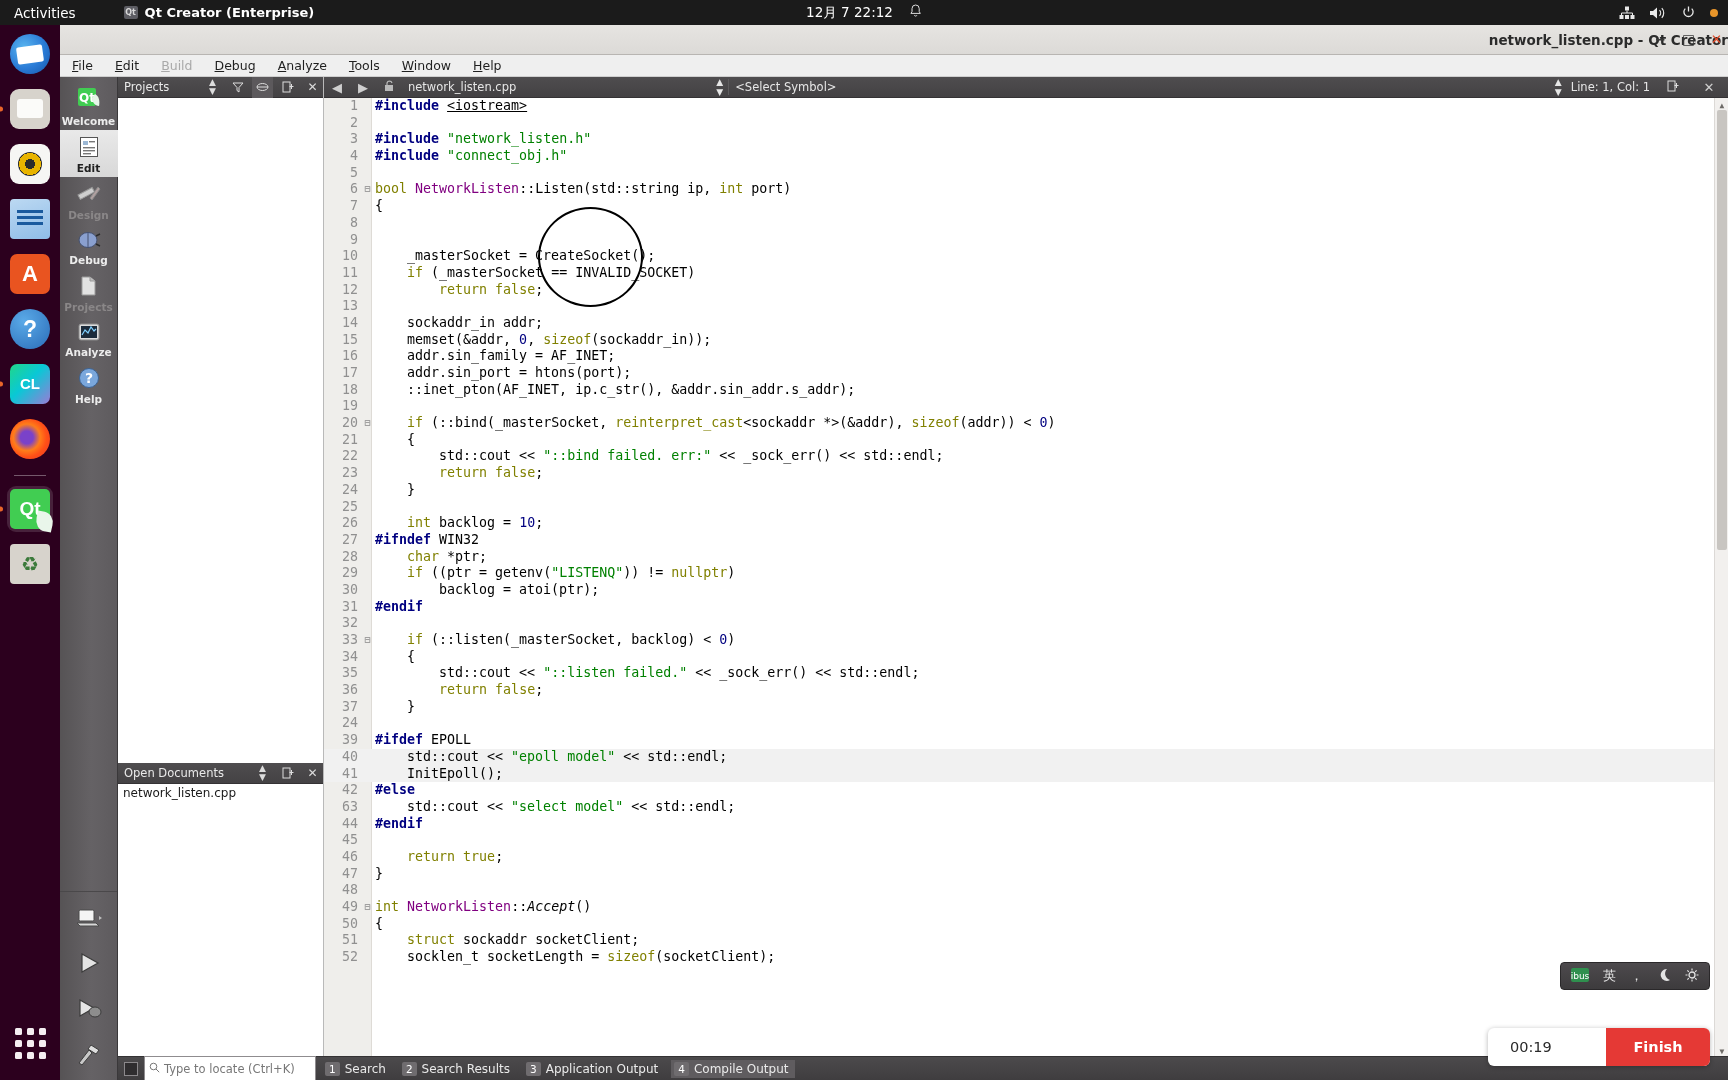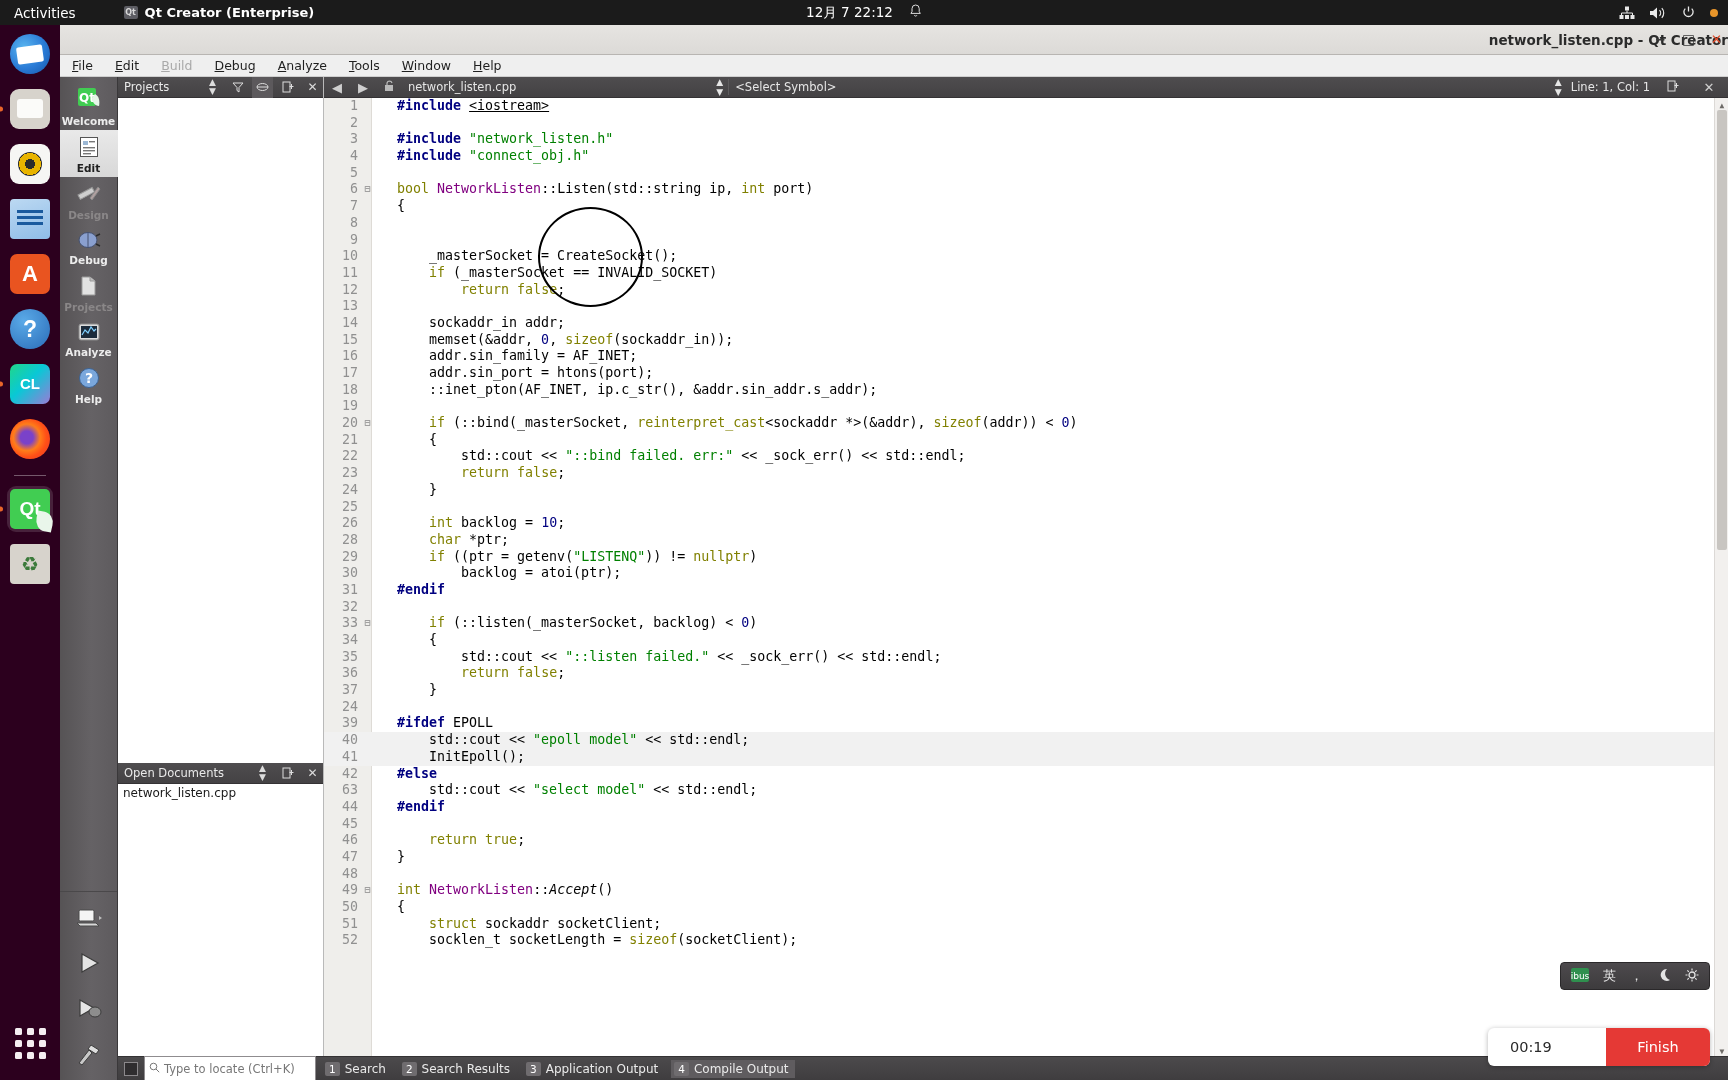--- a/index.html
+++ b/index.html
@@ -163,21 +163,21 @@
     position:absolute; left:0; top:0; width: 48px; height:100%;
     background:#efeeeb; border-right:1px solid #dedbd6;
   }
   .code-line { position:relative; height: 16.7px; white-space: pre; display:flex; }
   .code-line.hl { background:#f1f1f1; }
   .lno {
     width: 38px; text-align:right; color:#909090; padding-right:4px;
     flex: 0 0 38px; font-size: 13.3px;
   }
   .fold { width: 11px; flex:0 0 11px; text-align:center; color:#8a8a8a; font-size: 10px; }
-  .ltext { padding-left: 24px; color:#000; }
+  .ltext { padding-left: 2px; color:#000; }
   .kw   { color:#808000; }
   .pre  { color:#000080; font-weight:bold; }
   .str  { color:#008000; }
   .cls  { color:#800080; }
   .num  { color:#000080; }
   .fn   { color:#000; font-style: italic; }
   .incw { color:#000; text-decoration: underline; }
   #annot-circle {
     position:absolute; left: 214px; top: 109px; width: 105px; height: 100px;
     border: 2.5px solid #000; border-radius: 50%; pointer-events:none;
@@ -215,20 +215,21 @@
   #recorder {
     position:absolute; right: 18px; bottom: 14px; width: 222px; height: 38px;
     background:#ffffff; border-radius: 6px; box-shadow: 0 1px 5px rgba(0,0,0,.3);
     display:flex; align-items:center; justify-content:space-between; padding-left: 22px;
     font-size: 14.5px; color:#2a2a2a;
   }
   #recorder .finish {
     background:#e53935; color:#fff; height: 38px; width: 104px;
     border-radius: 0 6px 6px 0; display:flex; align-items:center; justify-content:center;
     font-size: 14.5px;
+    font-weight: bold;
   }
 </style>
 </head>
 <body>
 
 <div id="top-bar">
   <div class="activities">Activities</div>
   <div class="appname">
     <span class="qticon-sm">Qt</span>
     <span>Qt Creator (Enterprise)</span>
@@ -532,20 +533,21 @@
                 <div class="code-line"><span class="lno">17</span><span class="fold"></span><span class="ltext">    addr.sin_port = htons(port);</span></div>
                 <div class="code-line"><span class="lno">18</span><span class="fold"></span><span class="ltext">    ::inet_pton(AF_INET, ip.c_str(), &amp;addr.sin_addr.s_addr);</span></div>
                 <div class="code-line"><span class="lno">19</span><span class="fold"></span><span class="ltext"></span></div>
                 <div class="code-line"><span class="lno">20</span><span class="fold">⊟</span><span class="ltext">    <span class="kw">if</span> (::bind(_masterSocket, <span class="kw">reinterpret_cast</span>&lt;sockaddr *&gt;(&amp;addr), <span class="kw">sizeof</span>(addr)) &lt; <span class="num">0</span>)</span></div>
                 <div class="code-line"><span class="lno">21</span><span class="fold"></span><span class="ltext">    {</span></div>
                 <div class="code-line"><span class="lno">22</span><span class="fold"></span><span class="ltext">        std::cout &lt;&lt; <span class="str">"::bind failed. err:"</span> &lt;&lt; _sock_err() &lt;&lt; std::endl;</span></div>
                 <div class="code-line"><span class="lno">23</span><span class="fold"></span><span class="ltext">        <span class="kw">return</span> <span class="kw">false</span>;</span></div>
                 <div class="code-line"><span class="lno">24</span><span class="fold"></span><span class="ltext">    }</span></div>
                 <div class="code-line"><span class="lno">25</span><span class="fold"></span><span class="ltext"></span></div>
                 <div class="code-line"><span class="lno">26</span><span class="fold"></span><span class="ltext">    <span class="kw">int</span> backlog = <span class="num">10</span>;</span></div>
+                <div class="code-line"><span class="lno">27</span><span class="fold"></span><span class="ltext"><span class="pre">#ifndef</span> WIN32</span></div>
                 <div class="code-line"><span class="lno">28</span><span class="fold"></span><span class="ltext">    <span class="kw">char</span> *ptr;</span></div>
                 <div class="code-line"><span class="lno">29</span><span class="fold"></span><span class="ltext">    <span class="kw">if</span> ((ptr = getenv(<span class="str">"LISTENQ"</span>)) != <span class="kw">nullptr</span>)</span></div>
                 <div class="code-line"><span class="lno">30</span><span class="fold"></span><span class="ltext">        backlog = atoi(ptr);</span></div>
                 <div class="code-line"><span class="lno">31</span><span class="fold"></span><span class="ltext"><span class="pre">#endif</span></span></div>
                 <div class="code-line"><span class="lno">32</span><span class="fold"></span><span class="ltext"></span></div>
                 <div class="code-line"><span class="lno">33</span><span class="fold">⊟</span><span class="ltext">    <span class="kw">if</span> (::listen(_masterSocket, backlog) &lt; <span class="num">0</span>)</span></div>
                 <div class="code-line"><span class="lno">34</span><span class="fold"></span><span class="ltext">    {</span></div>
                 <div class="code-line"><span class="lno">35</span><span class="fold"></span><span class="ltext">        std::cout &lt;&lt; <span class="str">"::listen failed."</span> &lt;&lt; _sock_err() &lt;&lt; std::endl;</span></div>
                 <div class="code-line"><span class="lno">36</span><span class="fold"></span><span class="ltext">        <span class="kw">return</span> <span class="kw">false</span>;</span></div>
                 <div class="code-line"><span class="lno">37</span><span class="fold"></span><span class="ltext">    }</span></div>

